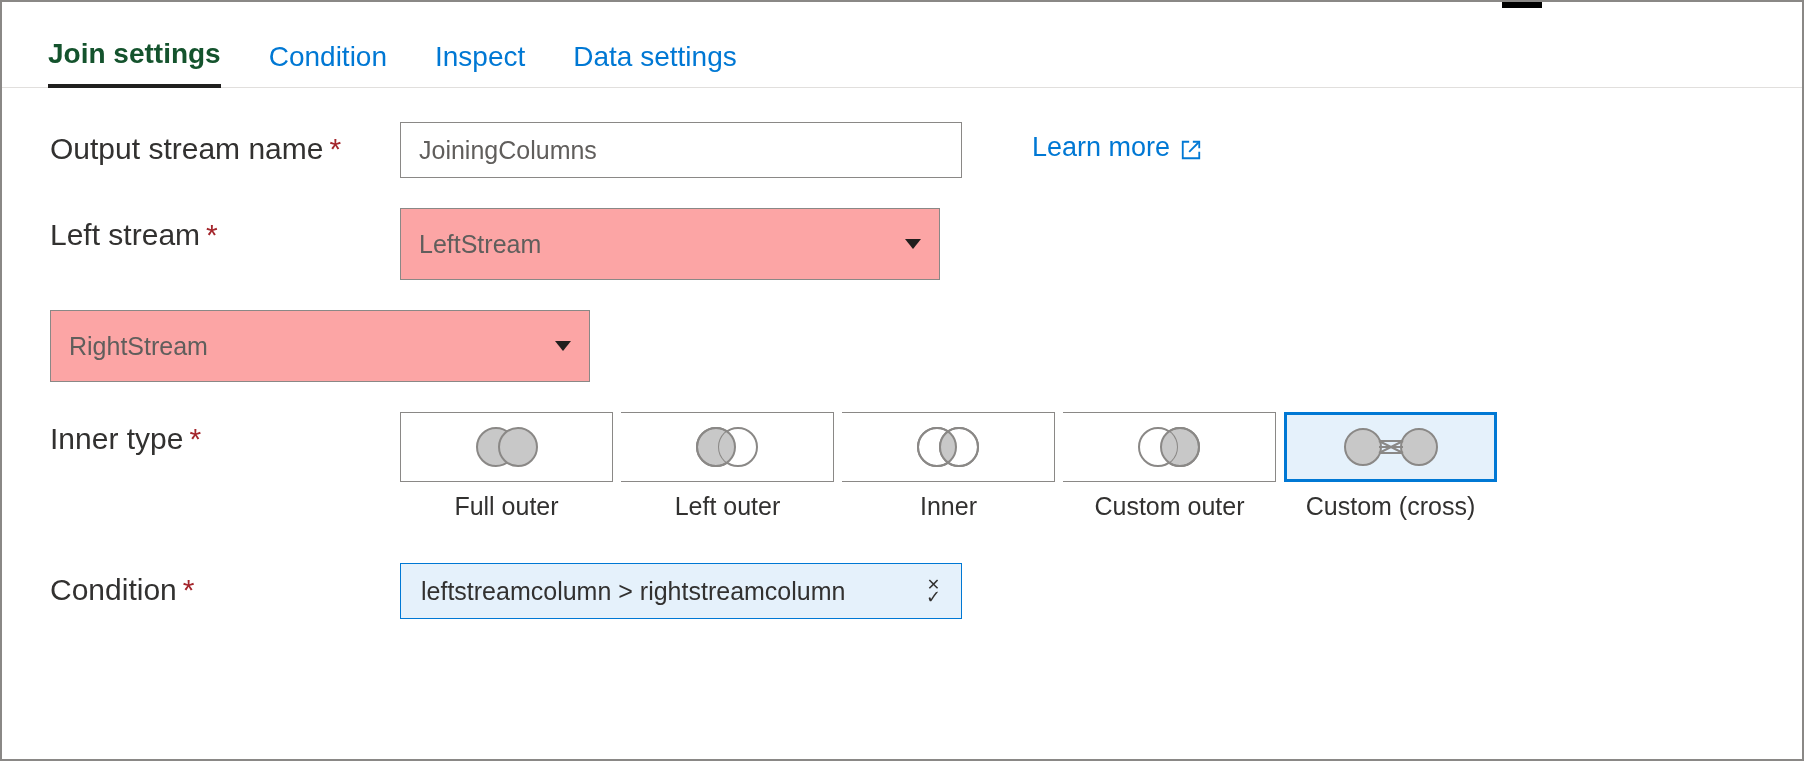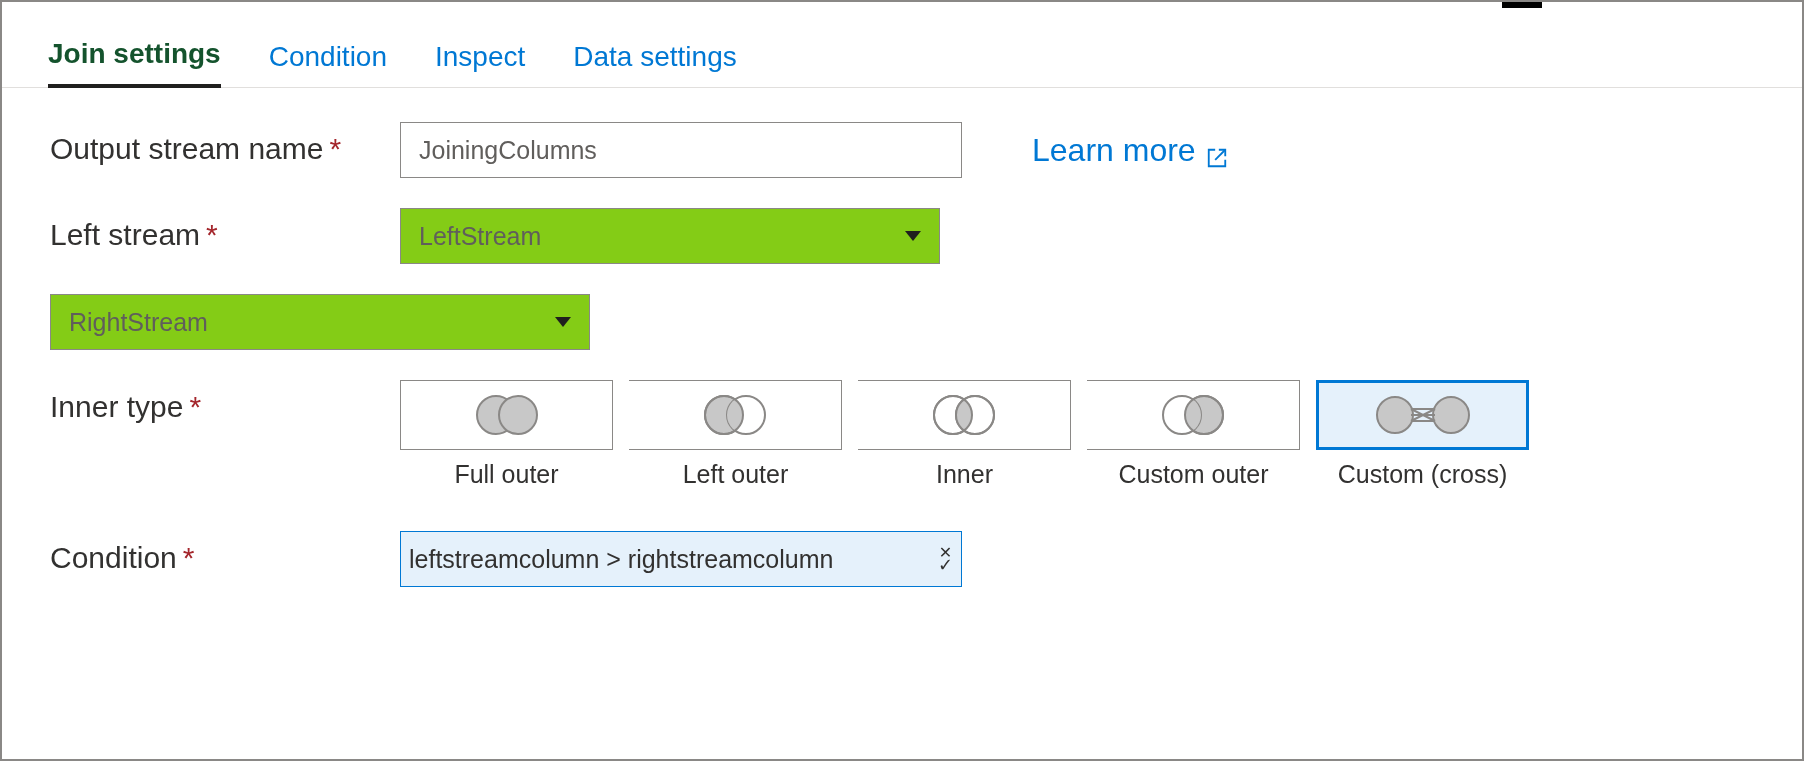--- a/index.html
+++ b/index.html
@@ -59,50 +59,50 @@
   .req { color:#a4262c; margin-left:6px; }
   .textbox {
     width:562px; height:56px;
     border:1px solid #8a8886;
     font-size:25px;
     padding:16px 18px;
     color:#605e5c;
     background:#fff;
   }
   .select {
-    width:540px; height:56px;
+    width:540px; height:72px;
     border:1px solid #8a8886;
     font-size:25px;
     padding:4px 18px;
     color:#605e5c;
-    background:#84cc16;
+    background:#fca5a5;
     display:flex; align-items:center; justify-content:space-between;
     cursor:pointer;
   }
   .caret {
     width:0;height:0;
     border-left:8px solid transparent;
     border-right:8px solid transparent;
     border-top:10px solid #201f1e;
   }
   .learnmore {
     color:#0078d4;
-    font-size:32px;
+    font-size:27px;
     margin-left:70px;
     padding-top:10px;
     cursor:pointer;
     display:flex; align-items:center; gap:10px;
   }
   .ext-icon {
     width:22px;height:22px;
     display:inline-block;
   }
   .join-types {
     display:flex;
-    gap:16px;
+    gap:8px;
   }
   .jt {
     width:213px;
     text-align:center;
     cursor:pointer;
   }
   .jt .box {
     height:70px;
     border:1px solid #8a8886;
     display:flex; align-items:center; justify-content:center;
@@ -119,21 +119,21 @@
     font-size:25px;
     margin-top:10px;
     color:#323130;
   }
   .venn { display:block; }
   .condition-box {
     width:562px; height:56px;
     border:1px solid #0078d4;
     background:#e5f1fb;
     font-size:25px;
-    padding:0 8px;
+    padding:0 20px;
     display:flex; align-items:center; justify-content:space-between;
     color:#323130;
   }
   .cond-actions {
     display:flex; flex-direction:column; align-items:center;
     gap:0px; line-height:12px;
     color:#323130;
   }
   .cond-actions .x { font-size:16px; cursor:pointer;}
   .cond-actions .chk { font-size:18px; cursor:pointer;}

